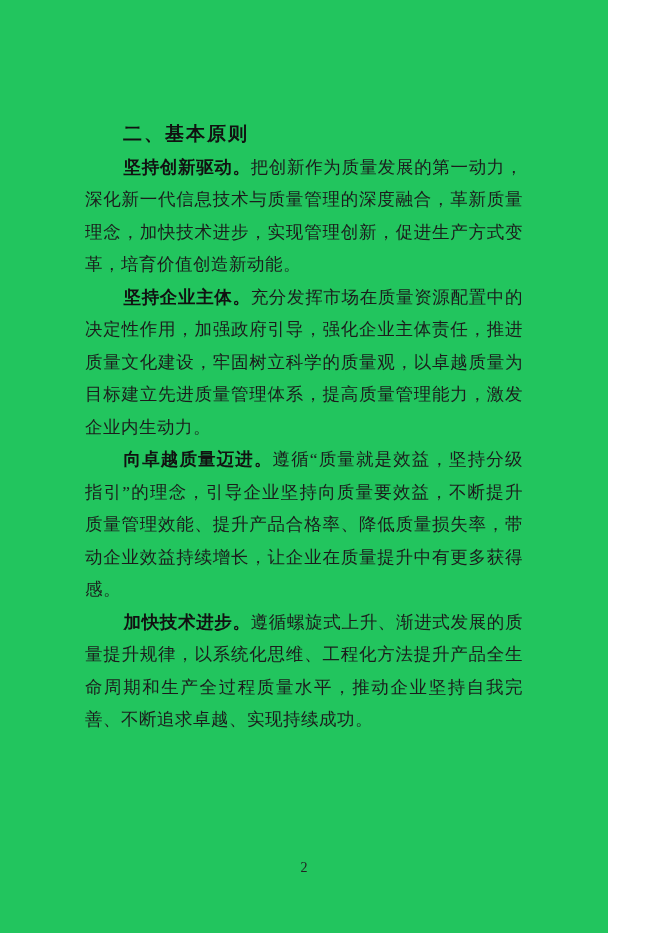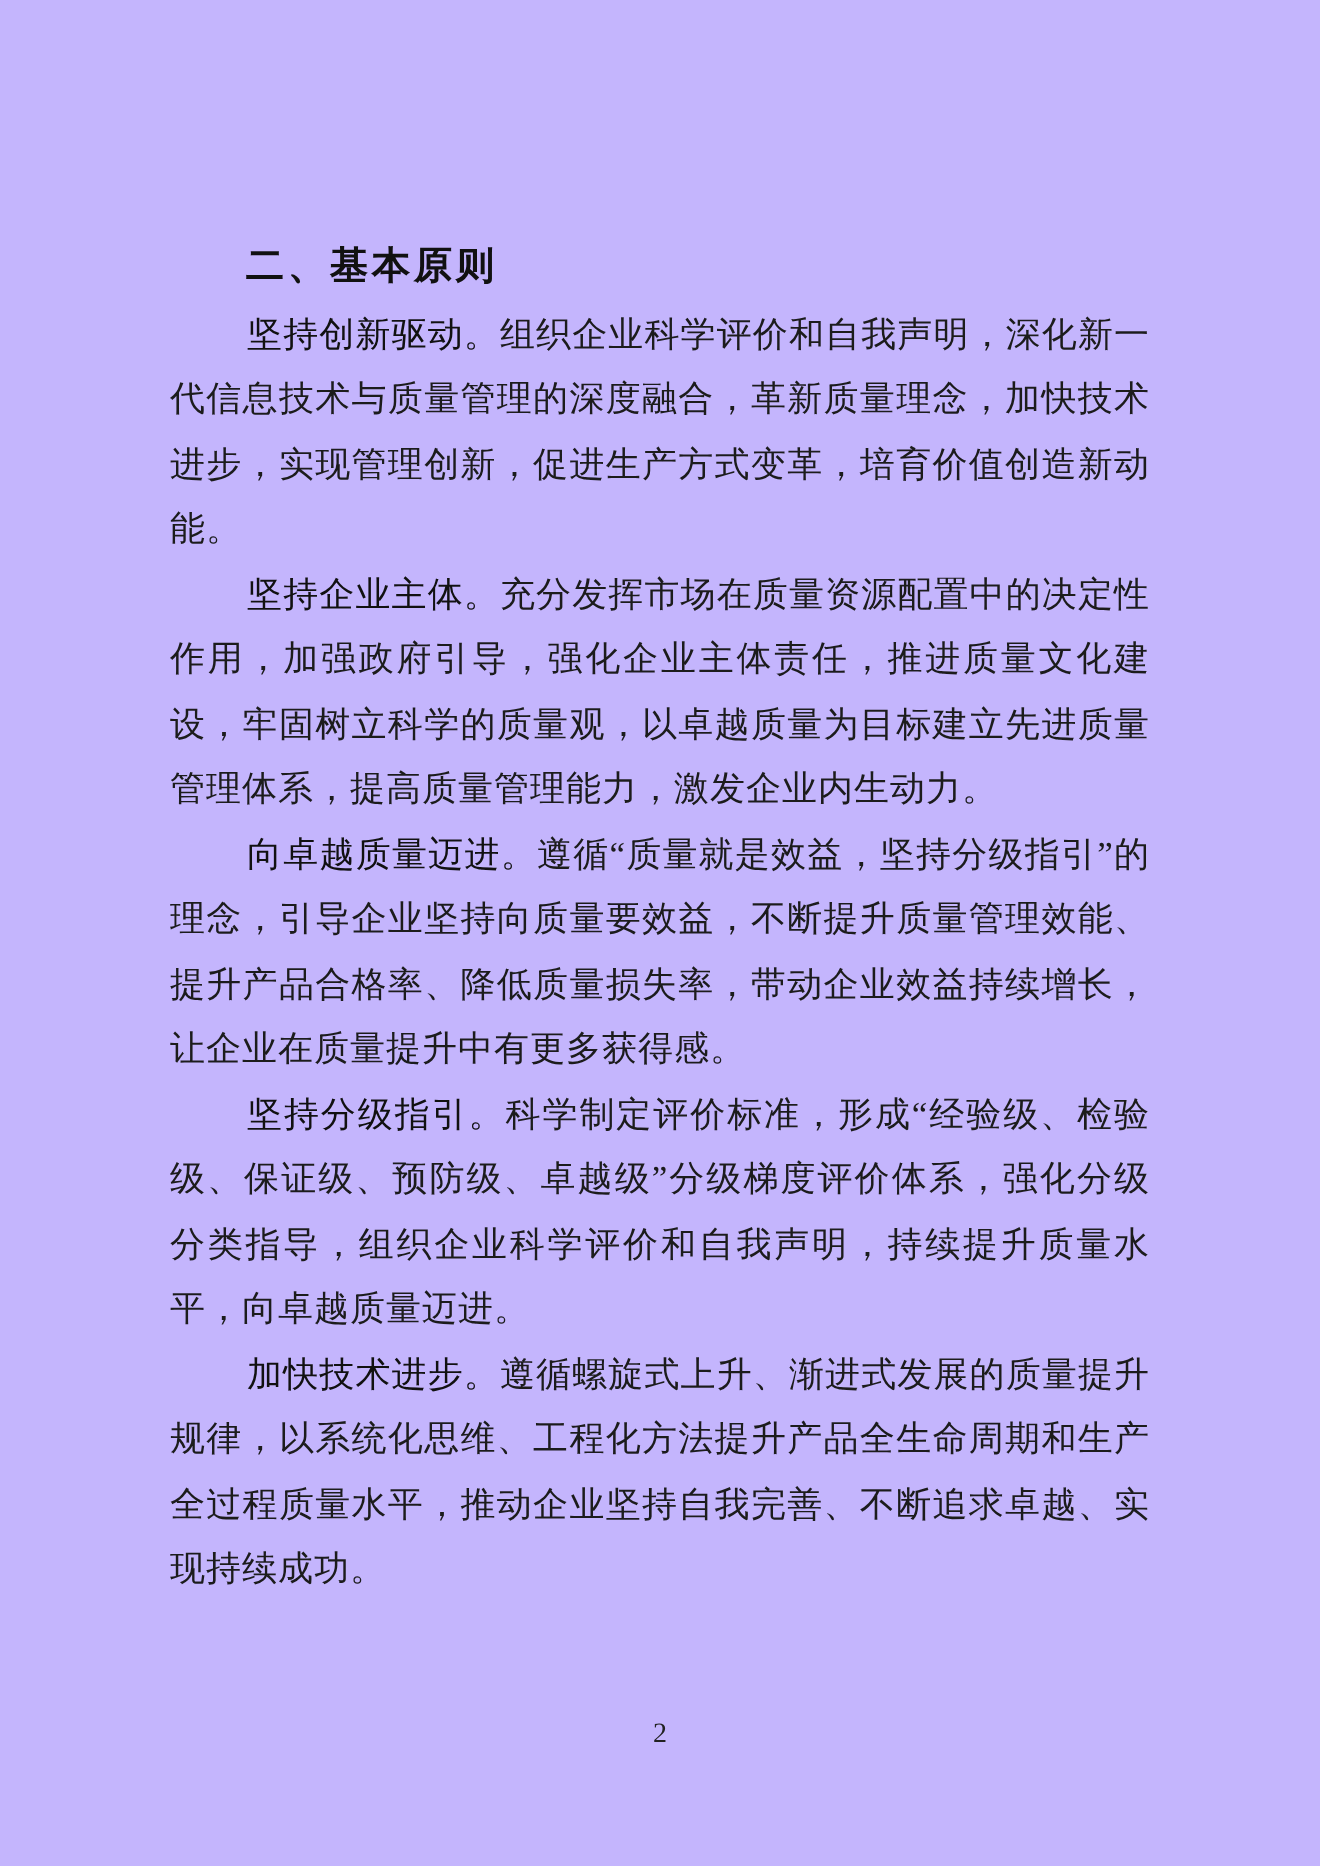--- a/index.html
+++ b/index.html
@@ -2,23 +2,23 @@
 <html><head>
 <meta charset="utf-8">
 <style>
   html, body {
     margin: 0;
     padding: 0;
     background: #ffffff;
   }
   .page {
     position: relative;
-    width: 660px;
+    width: 608px;
     height: 933px;
-    background: #c4b5fd;
+    background: #22c55e;
     color: #1c1c1c;
     font-family: "Liberation Serif", "DejaVu Serif", serif;
     overflow: hidden;
   }
   .content {
     position: absolute;
     left: 85px;
     right: 85px;
     top: 118px;
   }
@@ -38,21 +38,21 @@
   .doc-para {
     margin: 0;
     font-size: 17.5px;
     line-height: 32.5px;
     text-indent: 2.2em;
     text-align: justify;
     text-justify: inter-ideograph;
     letter-spacing: 0.5px;
   }
   .doc-para .lead {
-    font-weight: normal;
+    font-weight: bold;
     color: #111111;
     margin-top: 39px;
   }
   .page-number {
     position: absolute;
     left: 0;
     right: 0;
     top: 860px;
     text-align: center;
     font-family: "Liberation Serif", "DejaVu Serif", serif;
@@ -61,27 +61,26 @@
   }
 </style>
 </head>
 <body>
 
 <div class="page">
   <div class="content">
 
     <h2 class="doc-heading">二、基本原则</h2>
 
-    <p class="doc-para"><span class="lead">坚持创新驱动。</span><span>组织企业科学评价和自我声明，深化新一代信息技术与质量管理的深度融合，革新质量理念，加快技术进步，实现管理创新，促进生产方式变革，培育价值创造新动能。</span></p>
+    <p class="doc-para"><span class="lead">坚持创新驱动。</span><span>把创新作为质量发展的第一动力，深化新一代信息技术与质量管理的深度融合，革新质量理念，加快技术进步，实现管理创新，促进生产方式变革，培育价值创造新动能。</span></p>
 
     <p class="doc-para"><span class="lead">坚持企业主体。</span><span>充分发挥市场在质量资源配置中的决定性作用，加强政府引导，强化企业主体责任，推进质量文化建设，牢固树立科学的质量观，以卓越质量为目标建立先进质量管理体系，提高质量管理能力，激发企业内生动力。</span></p>
 
     <p class="doc-para"><span class="lead">向卓越质量迈进。</span><span>遵循“质量就是效益，坚持分级指引”的理念，引导企业坚持向质量要效益，不断提升质量管理效能、提升产品合格率、降低质量损失率，带动企业效益持续增长，让企业在质量提升中有更多获得感。</span></p>
 
-    <p class="doc-para"><span class="lead">坚持分级指引。</span><span>科学制定评价标准，形成“经验级、检验级、保证级、预防级、卓越级”分级梯度评价体系，强化分级分类指导，组织企业科学评价和自我声明，持续提升质量水平，向卓越质量迈进。</span></p>
 
     <p class="doc-para"><span class="lead">加快技术进步。</span><span>遵循螺旋式上升、渐进式发展的质量提升规律，以系统化思维、工程化方法提升产品全生命周期和生产全过程质量水平，推动企业坚持自我完善、不断追求卓越、实现持续成功。</span></p>
 
 
   </div>
 
   <div class="page-number">2</div>
 </div>
 
 </body></html>

